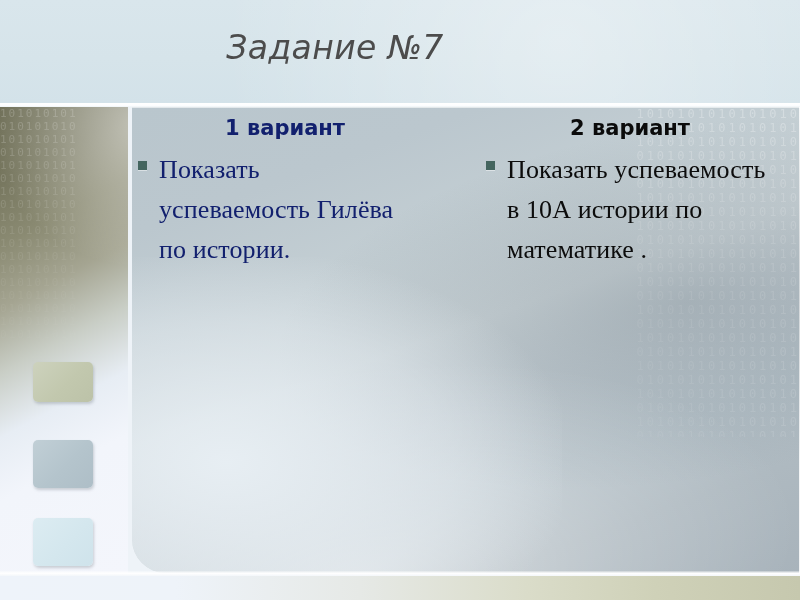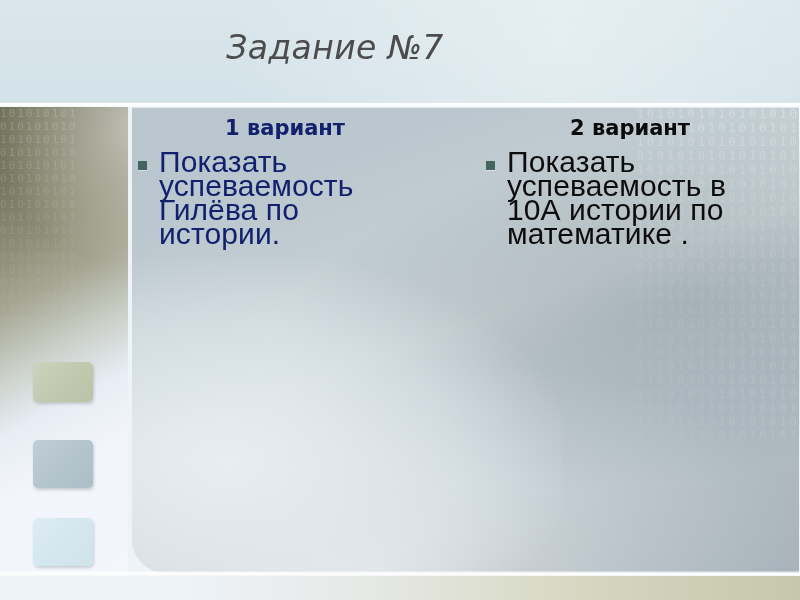--- a/index.html
+++ b/index.html
@@ -227,24 +227,24 @@
     flex: 0 0 auto;
     width: 9px;
     height: 9px;
     margin-top: 11px;
     margin-right: 12px;
     background: #44655f;
     box-shadow: 0 1px 0 rgba(255,255,255,0.45);
   }
   .bullet-text {
     flex: 1 1 auto;
-    font-family: Liberation Sans, sans-serif;
+    font-family: Liberation Serif, serif;
     font-weight: 400;
-    font-size: 30px;
-    line-height: 24px;
+    font-size: 26px;
+    line-height: 40px;
     letter-spacing: 0.1px;
   }
   #text-left  { color: #12206e; max-width: 258px; }
   #text-right { color: #0c0c0c; max-width: 262px; }
 
   
   .bottom-strip {
     position: absolute;
     left: 0;
     top: 576px;

